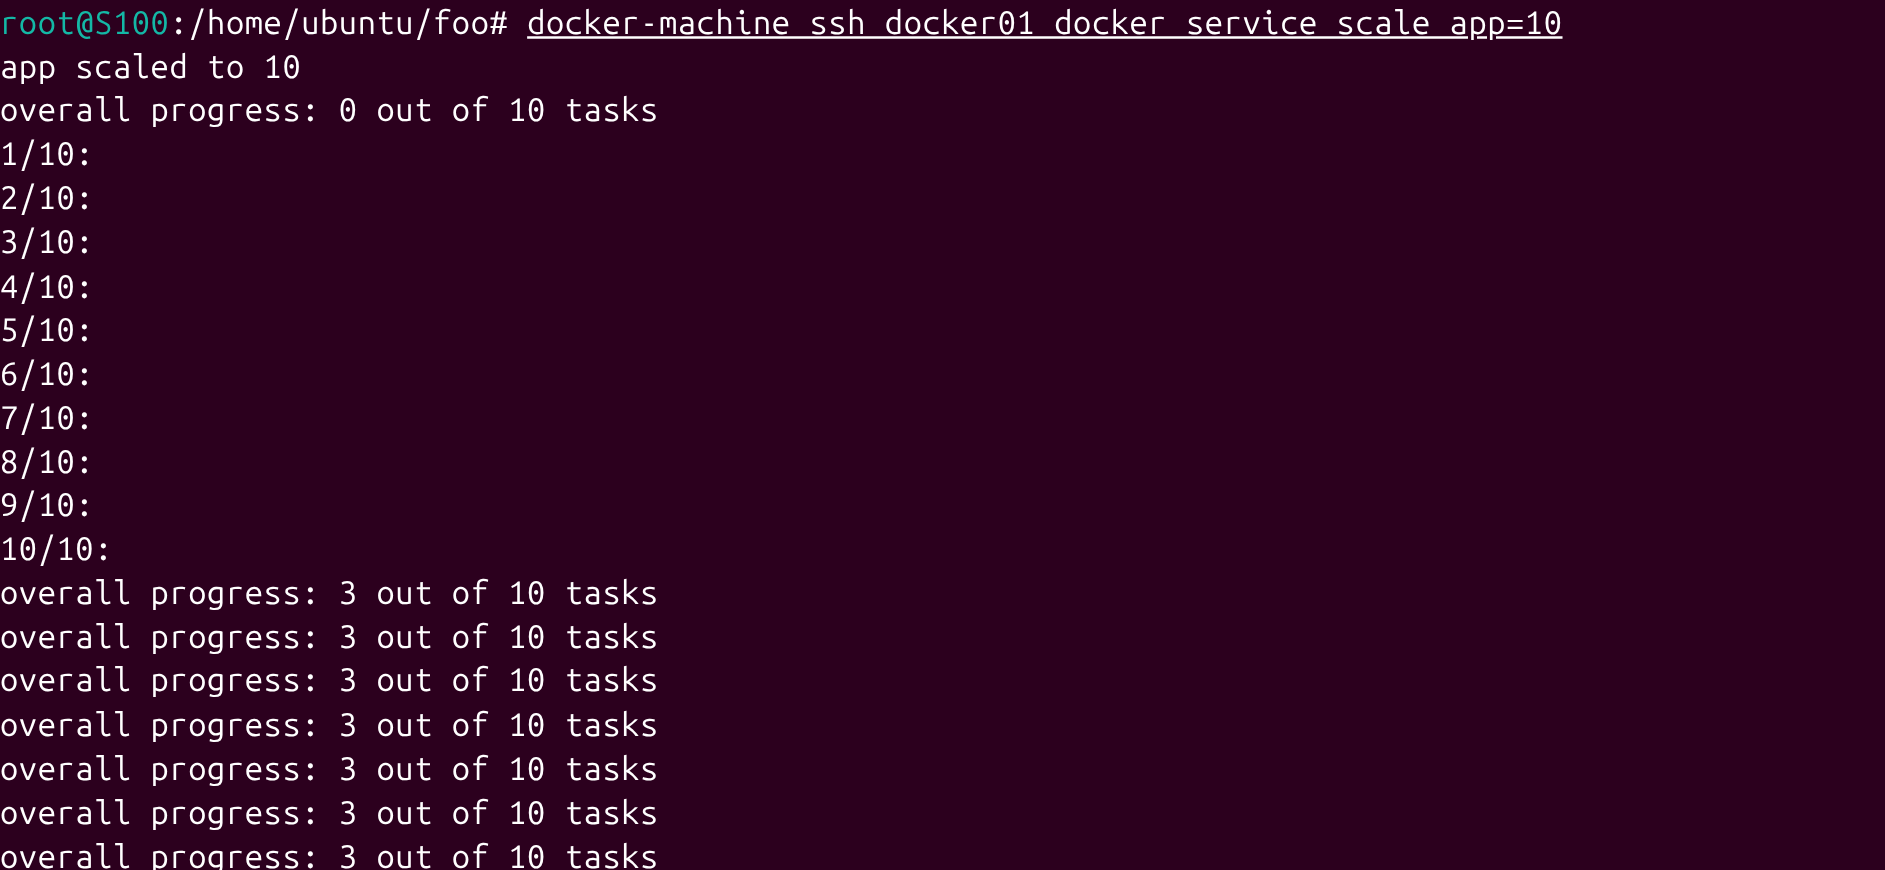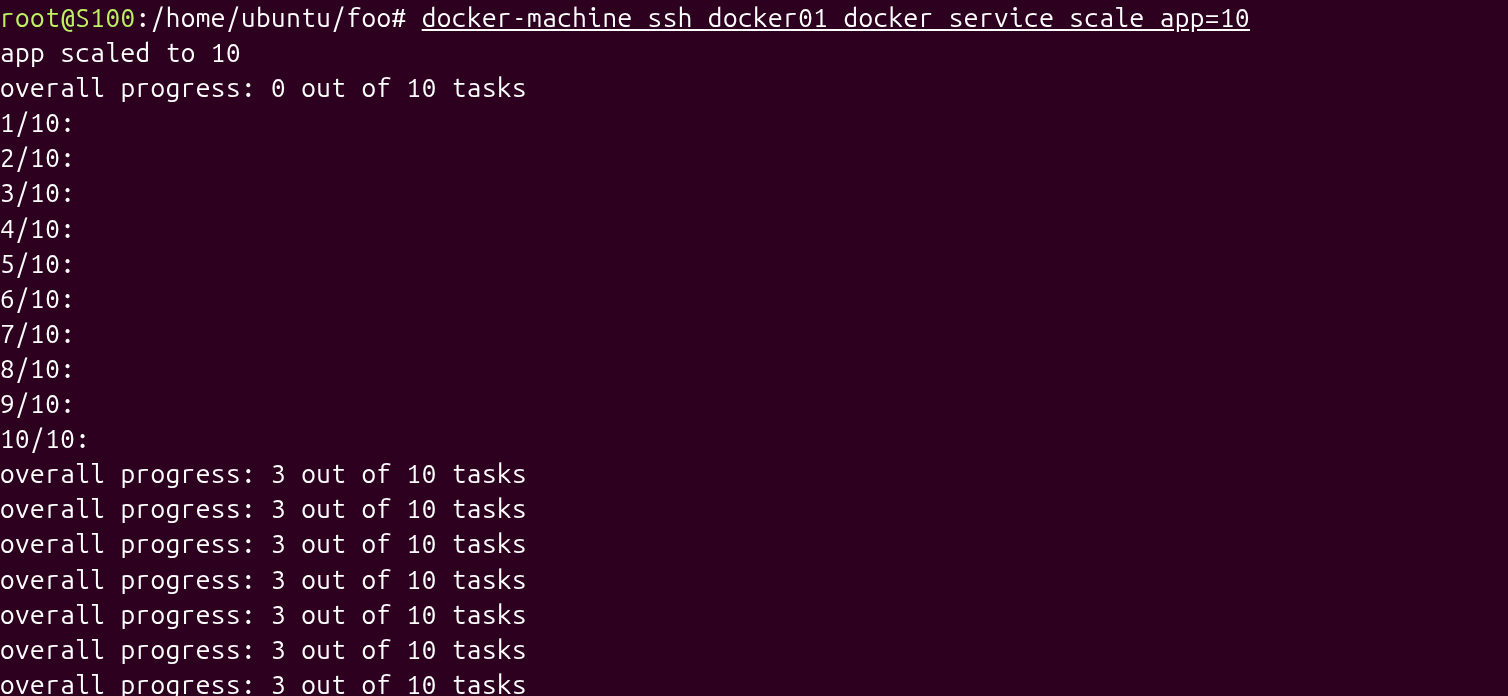--- a/index.html
+++ b/index.html
@@ -16,21 +16,21 @@
       padding: 0;
       letter-spacing: 0.5px;
       width: 1508px;
       height: 696px;
       overflow: hidden;
     }
     .terminal {
       white-space: pre;
     }
     .prompt-user-host {
-      color: #bef264;
+      color: #14b8a6;
     }
     .prompt-path {
       color: #ffffff;
     }
     .prompt-symbol {
       color: #ffffff;
     }
     .command {
       color: #ffffff;
       text-decoration: underline;

